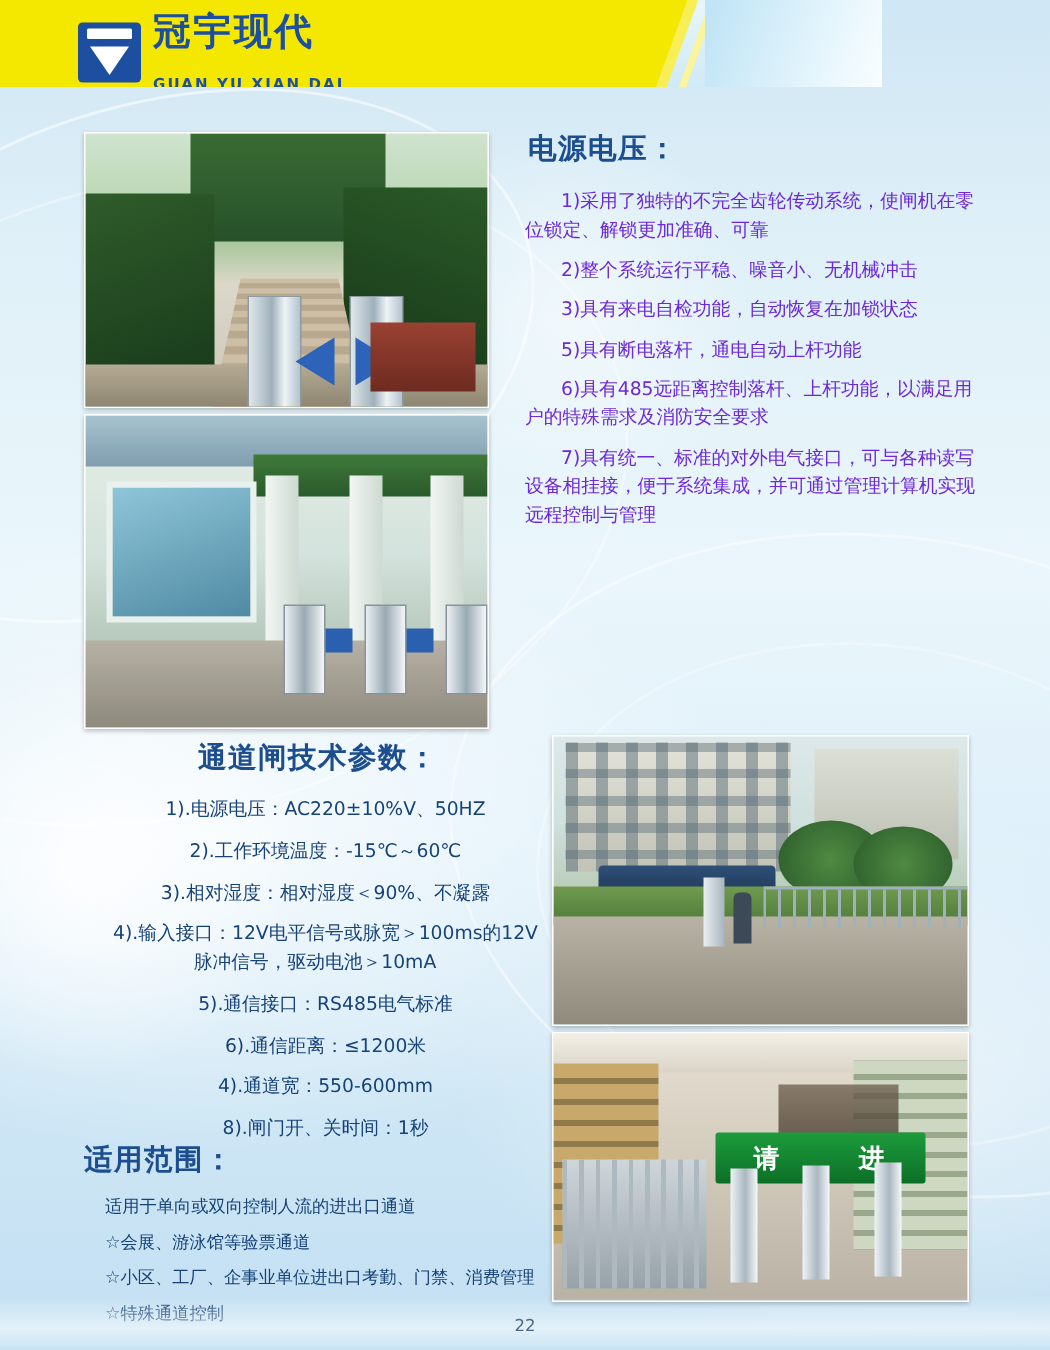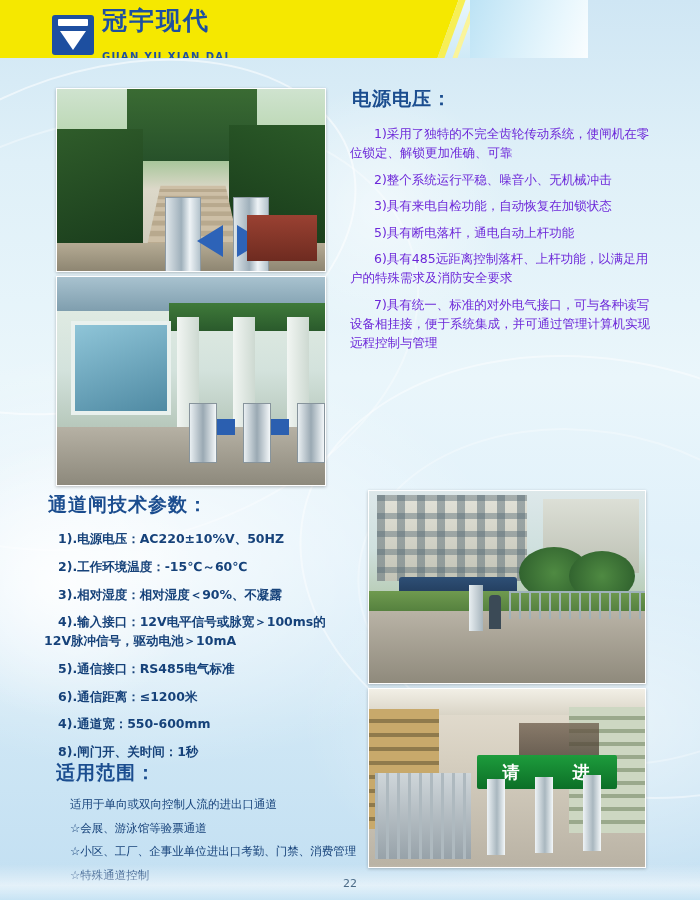--- a/index.html
+++ b/index.html
@@ -146,23 +146,23 @@
   .h-title{
     font-size:19px;font-weight:bold;color:#1b4d8f;letter-spacing:1px;
   }
   .feat{
     position:absolute;left:350px;top:86px;width:300px;
   }
   .feat .h-title{margin:0 0 12px 2px;}
   .feat p{
     margin:0 0 7px 0;font-size:12.5px;line-height:1.55;color:#6d28d9;text-indent:24px;
   }
-  .specs{position:absolute;left:44px;top:492px;width:300px;}
+  .specs{position:absolute;left:60px;top:492px;width:300px;text-align:center;}
   .specs .h-title{margin:0 0 12px 4px;}
-  .specs p{margin:0 0 9px 0;font-size:12.5px;line-height:1.5;color:#16427a;text-indent:14px;font-weight:bold;}
+  .specs p{margin:0 0 9px 0;font-size:12.5px;line-height:1.5;color:#16427a;text-indent:14px;}
   .scope{position:absolute;left:52px;top:760px;width:310px;}
   .scope .h-title{margin:0 0 10px 4px;}
   .scope p{margin:0 0 7px 0;font-size:11.5px;line-height:1.45;color:#16427a;text-indent:18px;}
   .pagenum{
     position:absolute;left:0;bottom:10px;width:700px;text-align:center;
     font-size:11px;color:#4a6a86;
   }
   .bottom-wave{
     position:absolute;left:0;bottom:0;width:700px;height:36px;
     background:linear-gradient(180deg,rgba(255,255,255,0) 0%,rgba(255,255,255,.55) 60%,rgba(200,228,244,.9) 100%);

